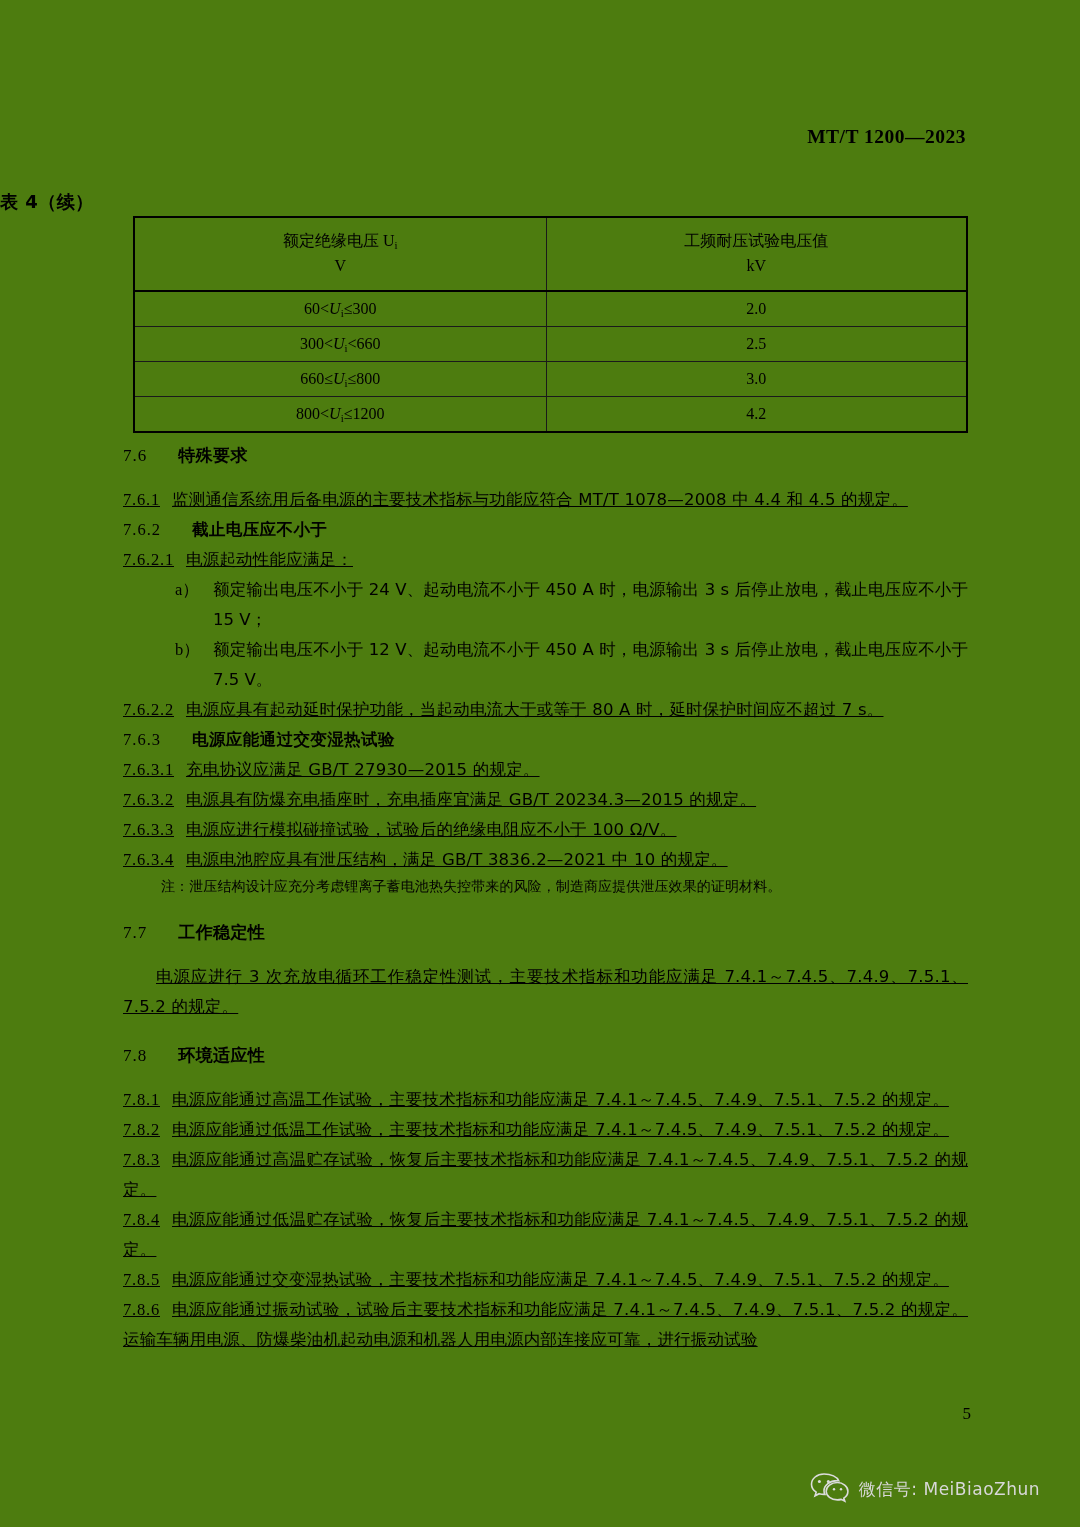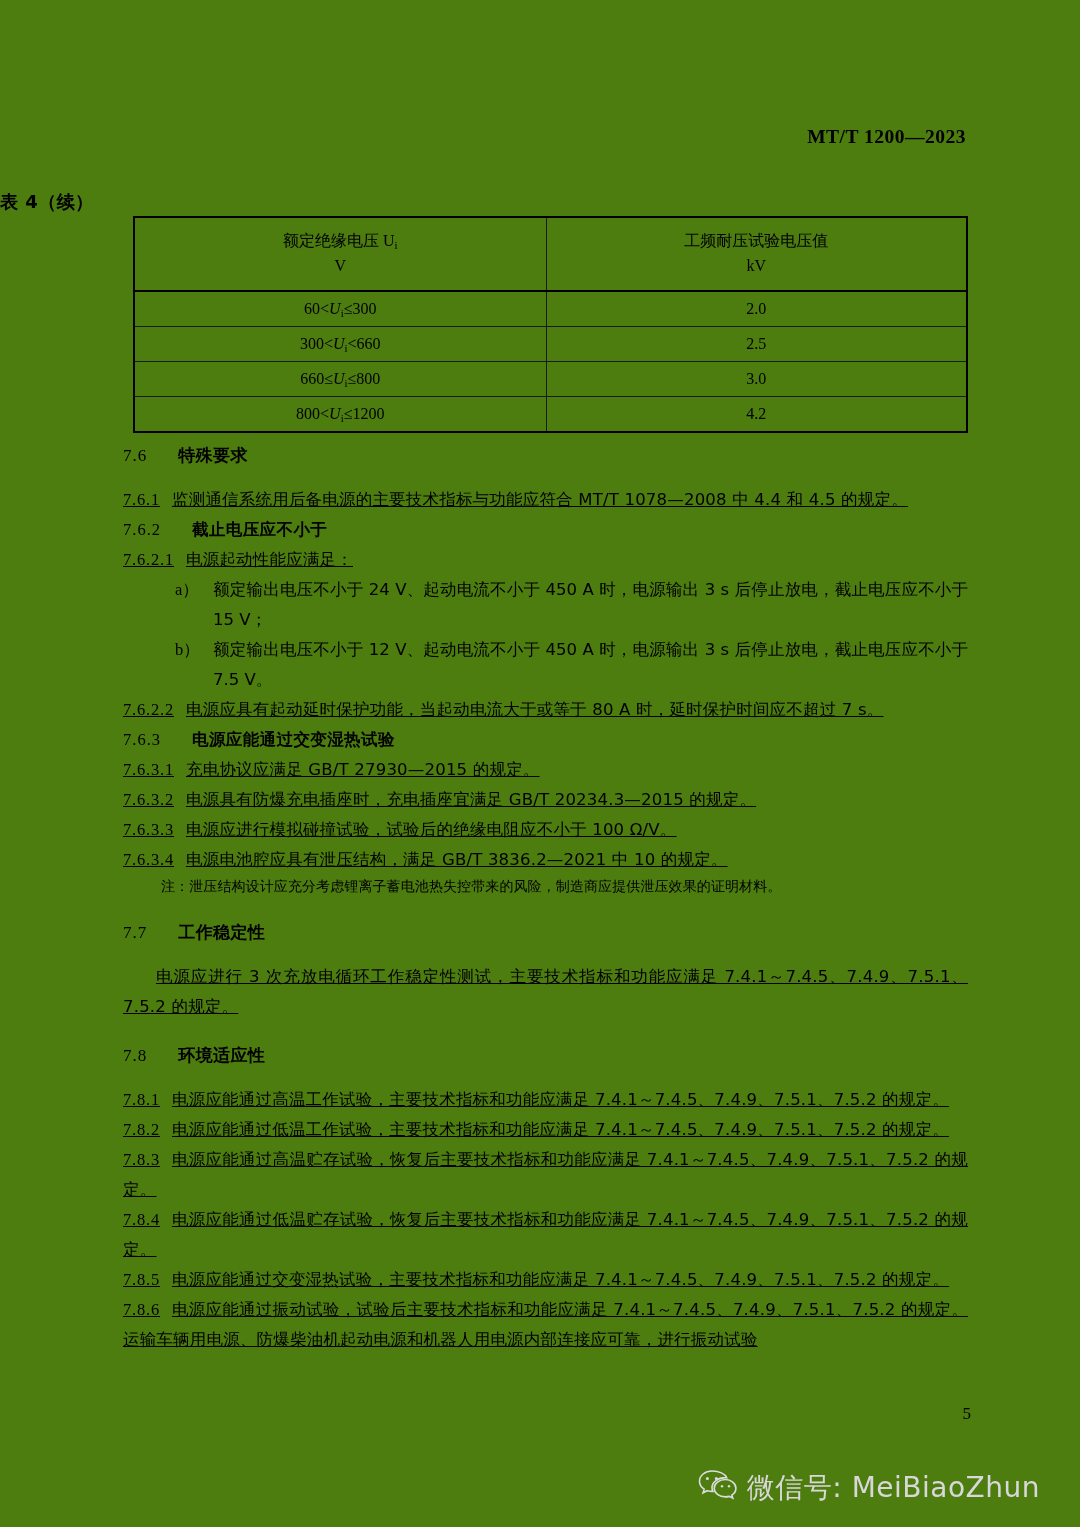--- a/index.html
+++ b/index.html
@@ -165,21 +165,21 @@
   
   .watermark {
     position: absolute;
     bottom: 20px;
     right: 40px;
     display: flex;
     align-items: center;
     gap: 10px;
     color: #d8d8d8;
     font-family: "DejaVu Sans", "Liberation Sans", sans-serif;
-    font-size: 28px;
+    font-size: 17px;
     letter-spacing: 0.5px;
     user-select: none;
   }
   .watermark .wx-icon { display: block; }
   .watermark .wm-text { white-space: nowrap; }
 </style>
 </head>
 <body>
 
 <div class="page">

